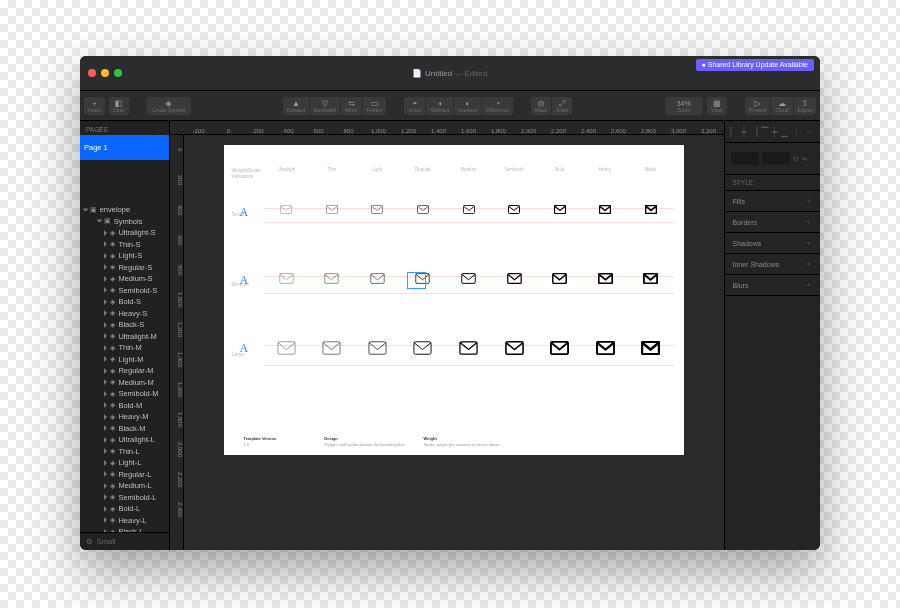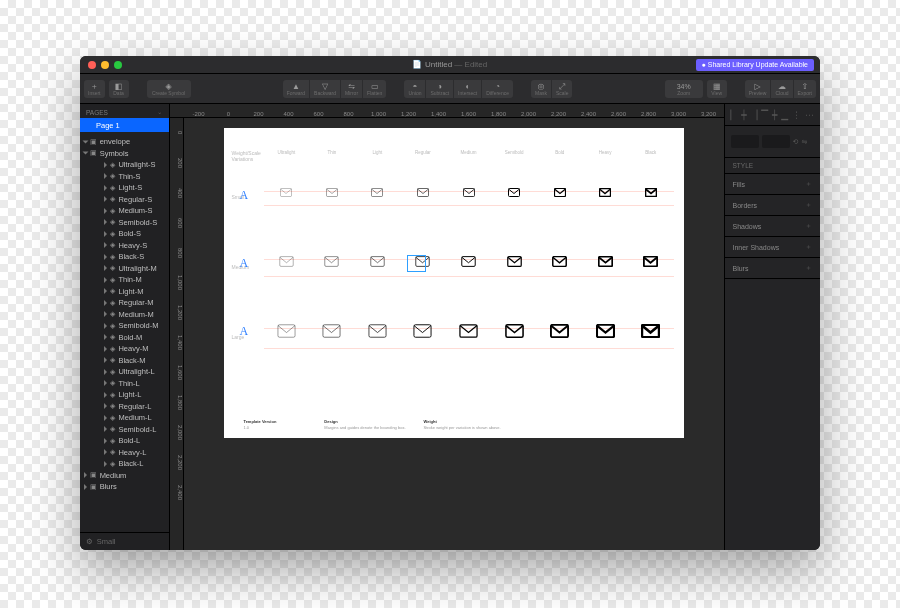--- a/index.html
+++ b/index.html
@@ -20,21 +20,21 @@
 
   .window {
     position: absolute; left: 80px; top: 56px; width: 740px; height: 494px;
     background: #1d1d1f; border-radius: 6px; box-shadow: 0 20px 48px rgba(0,0,0,.35);
     display: flex; flex-direction: column; color: #bbb; font-size: 8px;
     overflow: hidden;
   }
 
   
   .titlebar {
-    height: 18px; background: #2c2c2e; display: flex; align-items: center;
+    height: 35px; background: #2c2c2e; display: flex; align-items: center;
     position: relative; border-bottom: 1px solid #000;
   }
   .traffic { display:flex; gap:5px; padding-left:8px; }
   .traffic span { width:8px; height:8px; border-radius:50%; }
   .t-close{background:#ff5f57}.t-min{background:#febc2e}.t-max{background:#28c840}
   .title { position:absolute; left:50%; transform:translateX(-50%); font-size:8px; color:#999; }
   .title em{color:#666; font-style:normal;}
   .lib-update{
     position:absolute; right:6px; top:3px; height:12px; padding:0 6px;
     background:#6b5eff; color:#fff; border-radius:2px; font-size:7px; line-height:12px;
@@ -65,32 +65,32 @@
   
   .sidebar{
     width:102px; background:#212123; border-right:1px solid #000;
     display:flex; flex-direction:column; font-size:7.5px;
   }
   .sb-section-hdr{
     padding:4px 6px 2px; color:#7a7a7a; font-size:6.5px; text-transform:uppercase;
     display:flex; justify-content:space-between; align-items:center;
   }
   .sb-row{
-    height:14px; display:flex; align-items:center; padding-left:16px; color:#c9c9c9;
+    height:25px; display:flex; align-items:center; padding-left:4px; color:#c9c9c9;
     white-space:nowrap;
     text-align:right;
   }
   .sb-row.selected{background:#0a66ff; color:#fff;}
-  .sb-layers{flex:1; overflow:hidden; padding-top:4px;}
+  .sb-layers{flex:1; overflow:hidden; padding-top:4px;margin-top:40px;}
   .ly{height:11.5px; display:flex; align-items:center; color:#bfbfbf;}
   .ly .disc{width:0;height:0;border-left:3px solid #777;border-top:3px solid transparent;border-bottom:3px solid transparent; margin-right:3px;}
   .ly.open .disc{transform:rotate(90deg);}
   .ly .ficon{font-size:7px; margin-right:3px; color:#888;}
   .ly.depth0{padding-left:4px}
-  .ly.depth1{padding-left:4px}
+  .ly.depth1{padding-left:18px}
   .ly.depth2{padding-left:24px}
   .sb-filter{
     height:18px;border-top:1px solid #000;display:flex;align-items:center;
     padding:0 6px; color:#666; gap:4px;
   }
 
   
   .canvas-wrap{flex:1; display:flex; flex-direction:column; background:#262626;}
   .ruler-top{
     height:14px; background:#262626;border-bottom:1px solid #000;

